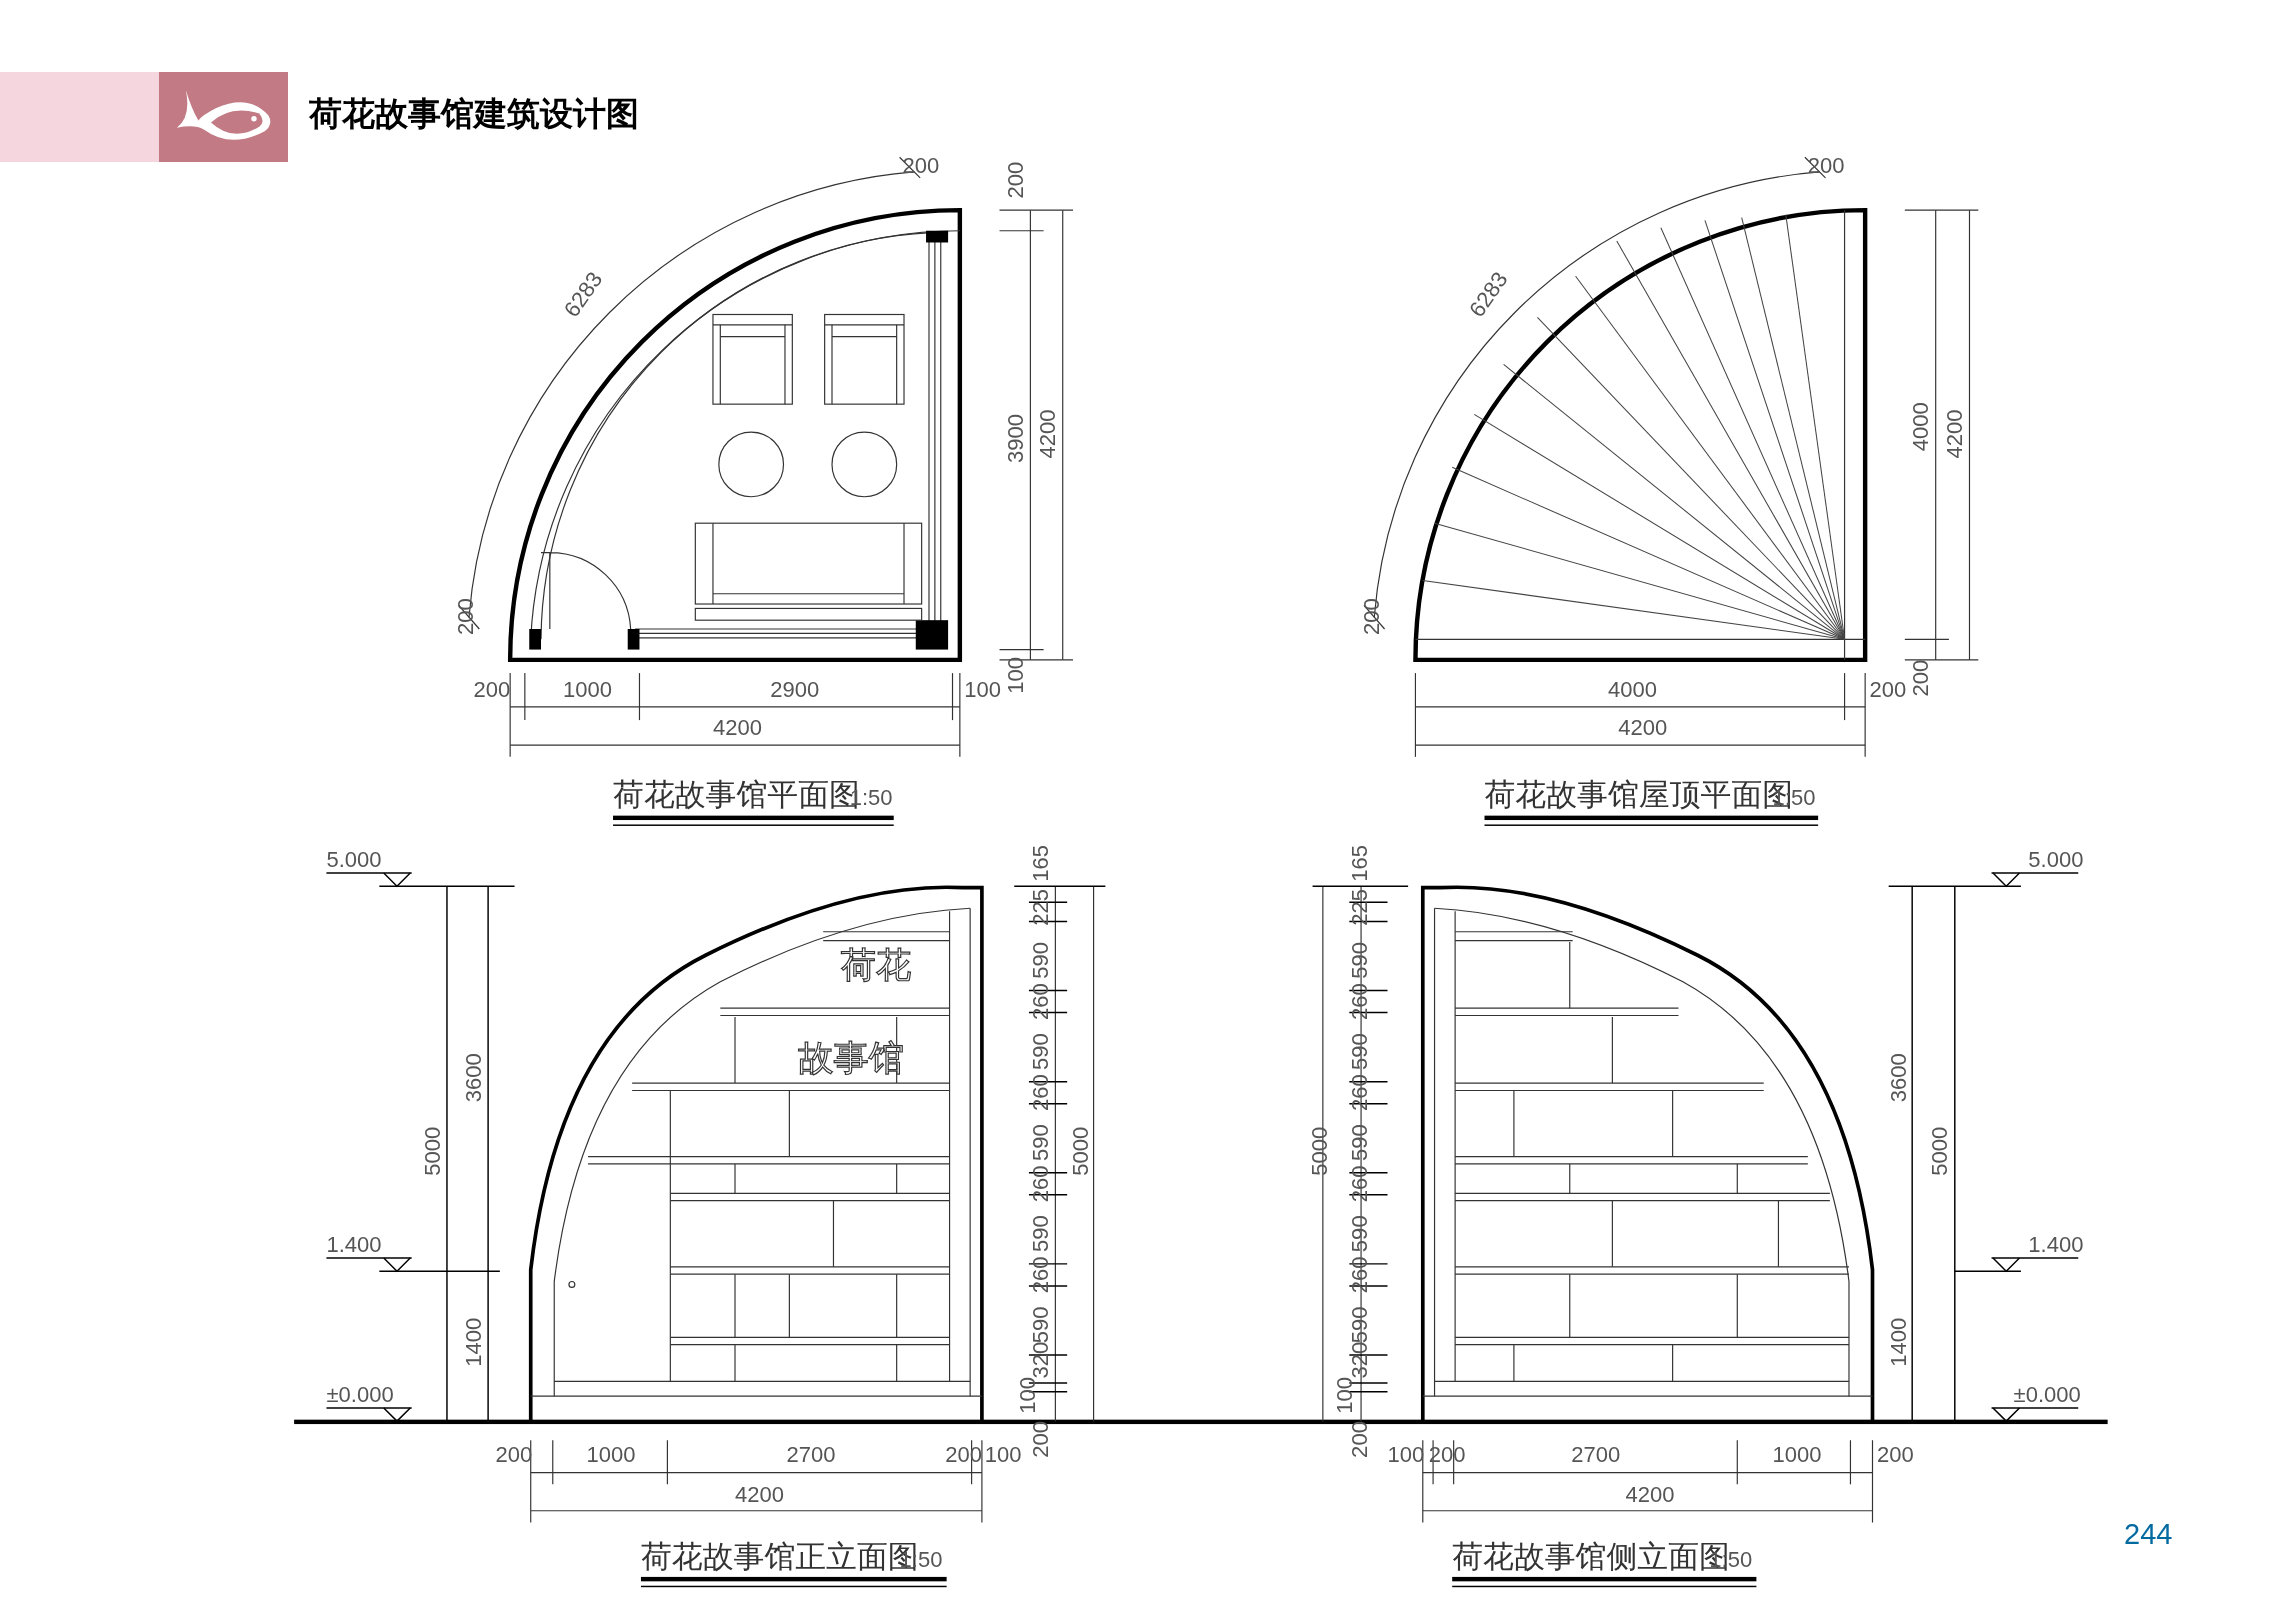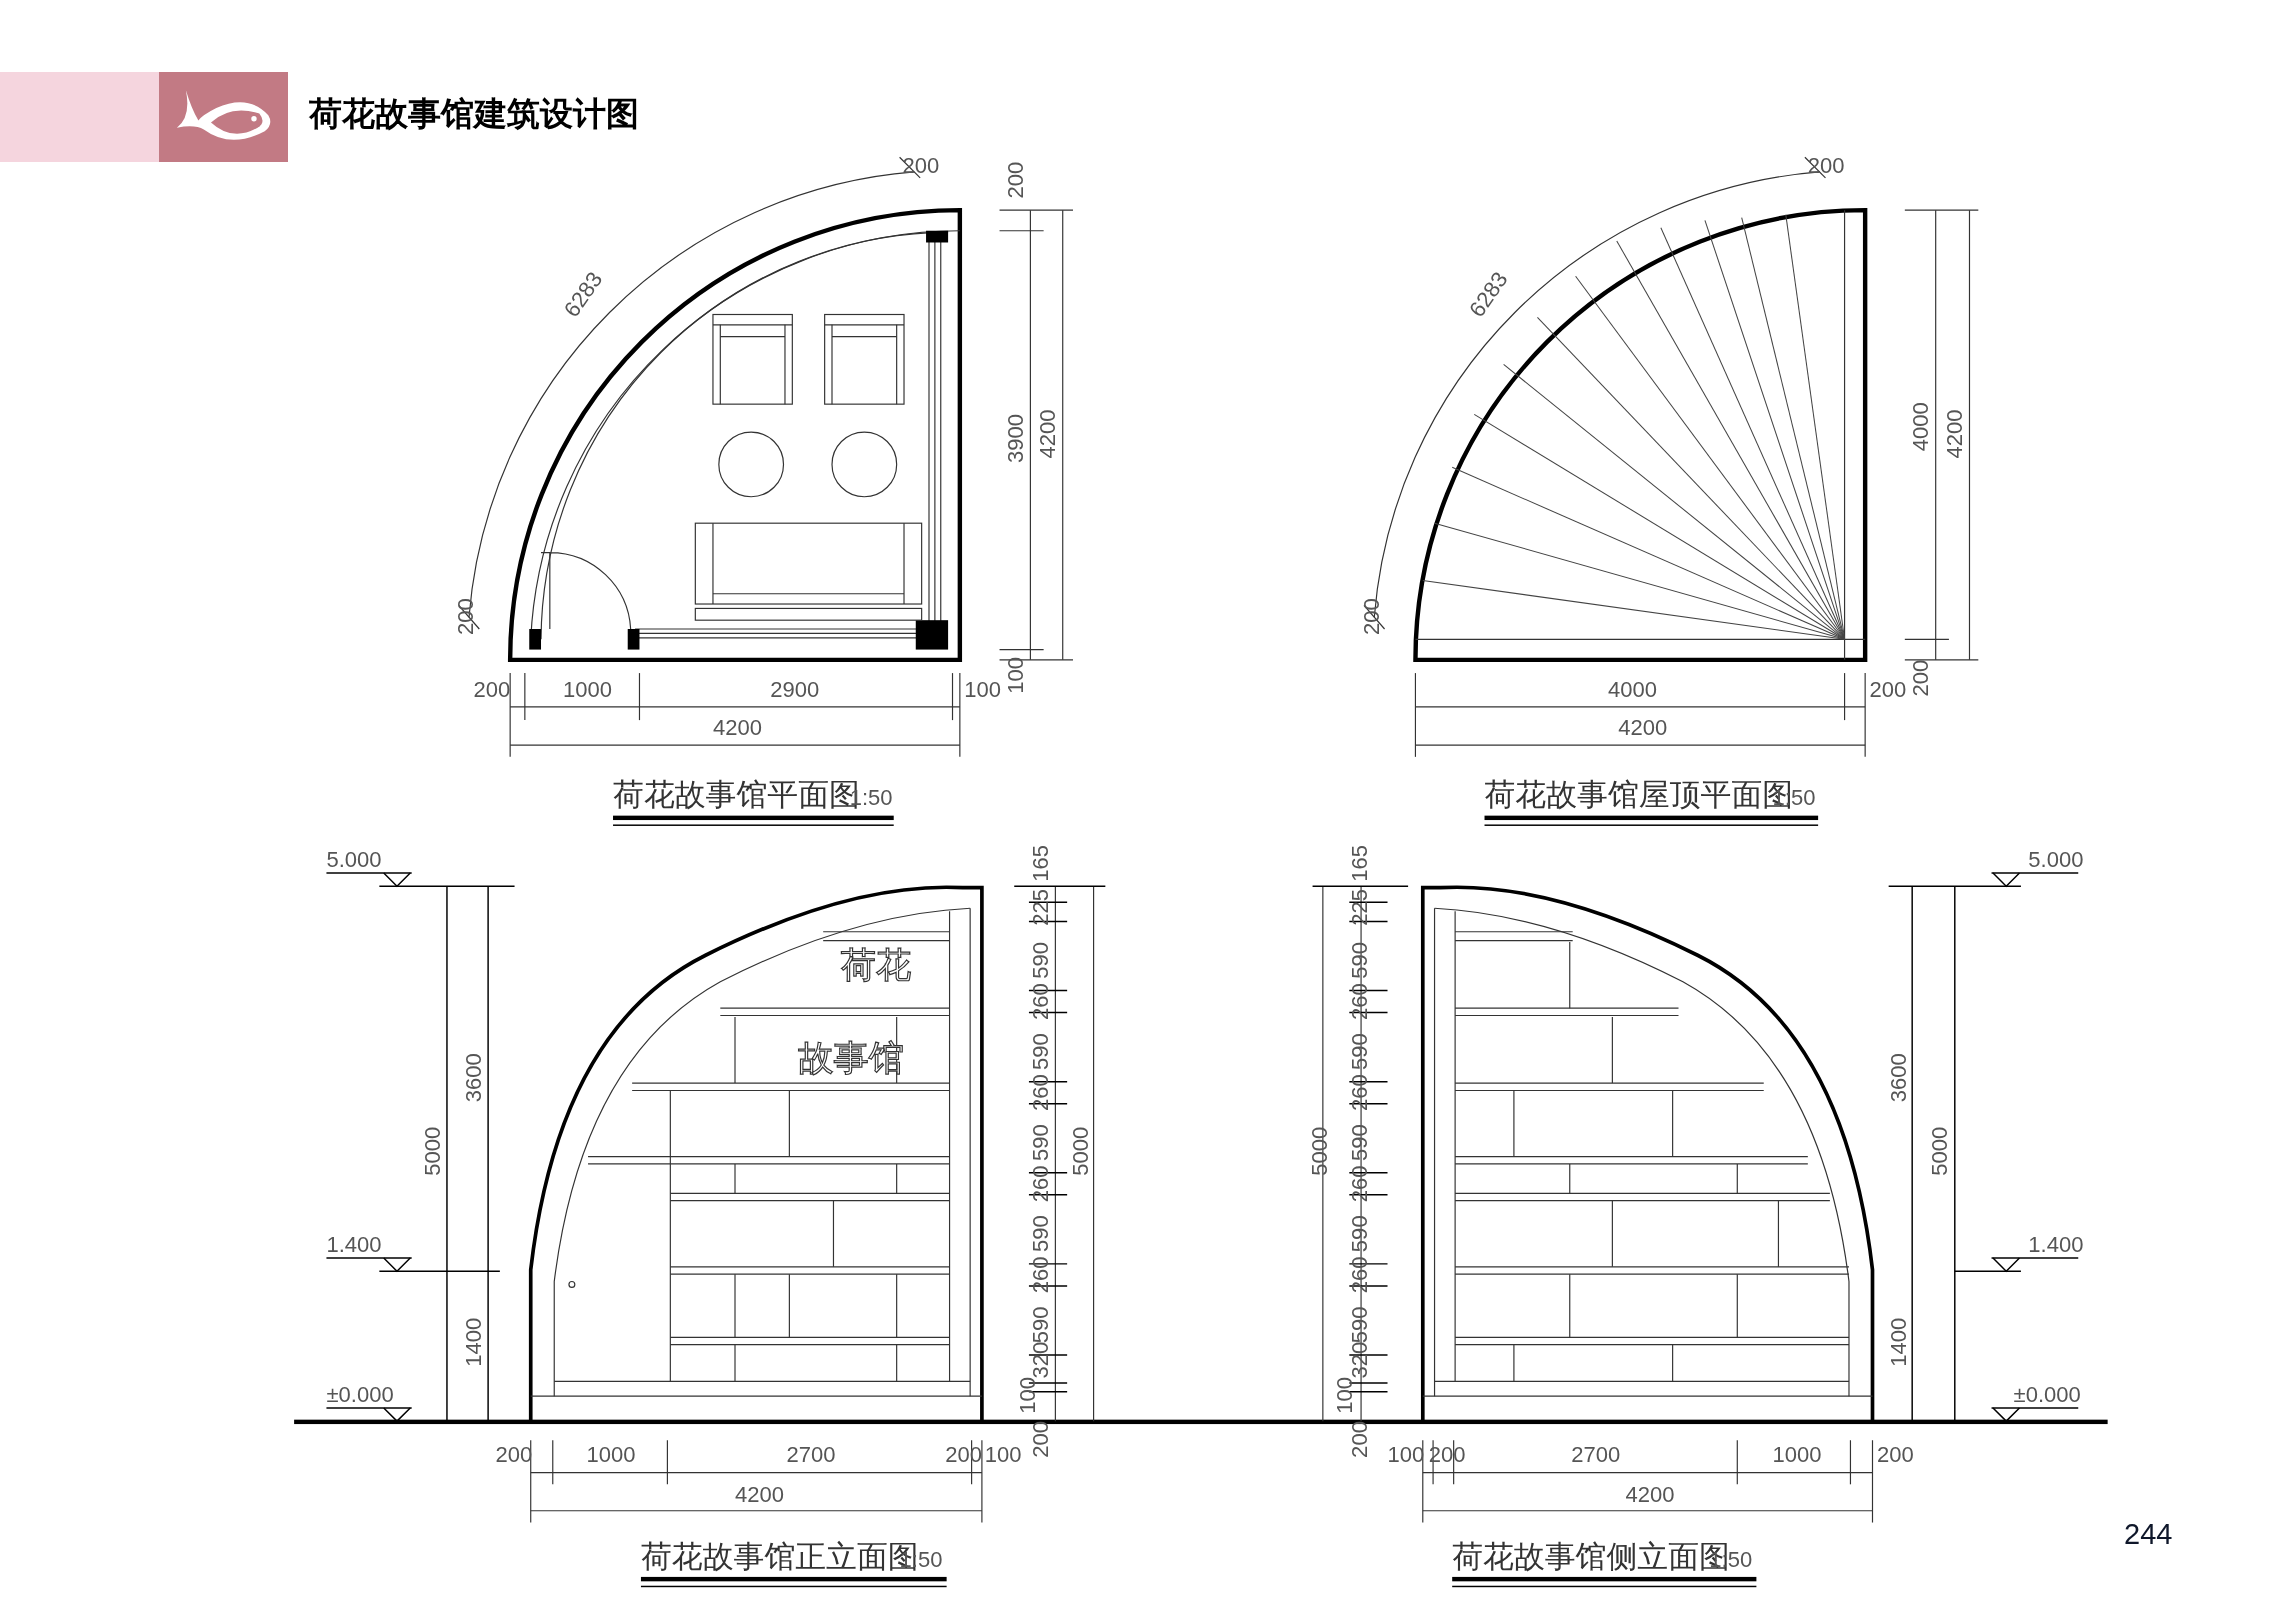--- a/index.html
+++ b/index.html
@@ -1,20 +1,20 @@
 <!DOCTYPE html>
 <html style="font-size:14.3px"><head>
 <meta charset="utf-8">
 <style>
 html,body{margin:0;padding:0;background:#fff;}
 body{width:2293px;height:1621px;overflow:hidden;position:relative;font-family:"DejaVu Sans",sans-serif;}
 #header-band{position:absolute;left:0;top:72px;width:288px;height:90px;background:#f5d5de;}
 #logo-box{position:absolute;left:159px;top:72px;width:129px;height:90px;background:#c27a84;}
 #page-title{position:absolute;left:309px;top:92px;font-size:33px;font-weight:bold;color:#000;font-family:"DejaVu Sans",sans-serif;}
-#page-number{position:absolute;left:2124px;top:1518px;font-size:29px;color:#0f172a;font-family:"Liberation Sans",sans-serif;}
+#page-number{position:absolute;left:2124px;top:1518px;font-size:29px;color:#0369a1;font-family:"Liberation Sans",sans-serif;}
 svg#drawing{position:absolute;left:0;top:0;}
 .t{font-family:"Liberation Sans",sans-serif;fill:#555;font-size:15px;}
 .cap{font-family:"DejaVu Serif",serif;fill:#333;font-size:21px;}
 .k{stroke:#000;fill:none;}
 .g{stroke:#333;fill:none;stroke-width:.8;}
 </style>
 </head>
 <body>
 
 <div id="header-band"></div>

